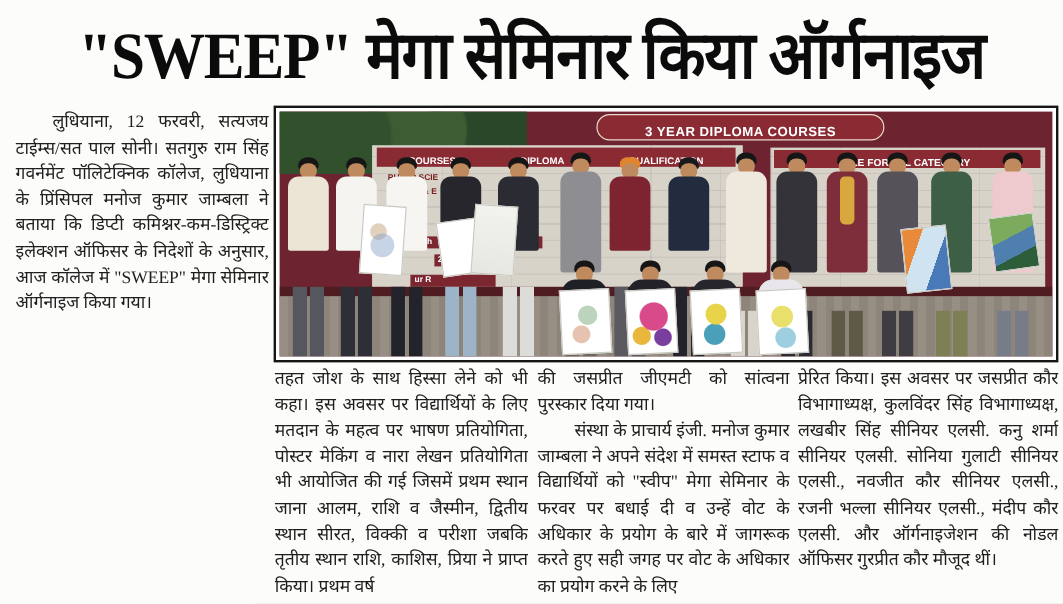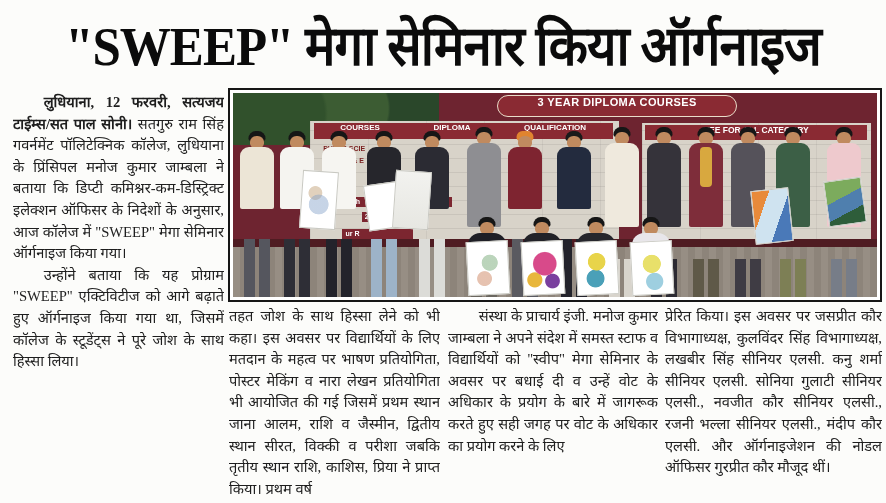--- a/index.html
+++ b/index.html
@@ -11,42 +11,42 @@
   #headline h1{margin:0;font-size:51px;font-weight:800;letter-spacing:-1px;color:#0b0b0b;
                white-space:nowrap;transform:scaleY(1.08);}
   
   #edge-strip{position:absolute;left:0;top:96px;width:9px;height:407px;overflow:hidden;color:#3a3a3a;}
   #edge-strip .frag{height:21.6px;line-height:21.6px;font-size:15px;width:26px;margin-left:-17px;}
   
   .col{position:absolute;color:#1e1e1e;font-size:14.6px;line-height:21.6px;text-align:justify;
        overflow:hidden;}
   .col p{margin:0;}
   .col p.p-indent{text-indent:2.1em;}
-  .col .dateline{font-weight:bold;}
+  .col .dateline{font-weight:normal;}
   #col1{left:13px;top:92px;width:211px;height:408px;}
   #col2{left:229px;top:306px;width:211px;height:196px;}
   #col3{left:448px;top:306px;width:210px;height:196px;}
   #col4{left:665px;top:306px;width:217px;height:196px;}
   
   #photo{position:absolute;left:228px;top:88px;width:654px;height:214px;background:#fff;
          border:2px solid #161616;padding:3px;box-sizing:border-box;}
   #photo-inner{position:relative;width:644px;height:204px;overflow:hidden;background:#6e2430;
                font-family:"Liberation Sans","DejaVu Sans",sans-serif;}
   .trees{position:absolute;left:0;top:0;width:32%;height:52px;
          background:radial-gradient(circle at 20% 40%,#31512c 0 30%,transparent 32%),
                     radial-gradient(circle at 55% 30%,#3c5c33 0 35%,transparent 37%),
                     radial-gradient(circle at 85% 50%,#2a472a 0 30%,transparent 33%),
                     linear-gradient(#24401f,#50314f 90%);}
   .board{position:absolute;background:#d8d3c9;
          background-image:repeating-linear-gradient(0deg,rgba(0,0,0,.07) 0 1px,transparent 1px 14px),
                           repeating-linear-gradient(90deg,rgba(0,0,0,.05) 0 1px,transparent 1px 58px);}
   #board-left{left:12%;top:28px;width:48%;height:122px;}
   #board-right{left:63.5%;top:30px;width:35.5%;height:120px;}
   .band{position:absolute;background:#8a2a33;color:#fff;font-weight:bold;display:flex;
-        align-items:flex-start;justify-content:space-around;}
+        align-items:flex-end;justify-content:space-around;}
   #banner{left:41%;top:2px;width:37%;height:20px;border:1px solid #e9dcc9;border-radius:11px;
           font-size:11px;letter-spacing:.4px;justify-content:center;z-index:2;}
   #band-left{left:12.5%;top:30px;width:46.5%;height:16px;font-size:8px;z-index:1;}
   #band-right{left:64%;top:32px;width:34.5%;height:15px;font-size:8.5px;justify-content:center;z-index:1;}
   .board-row{position:absolute;color:#7a2020;font-size:7px;font-weight:bold;z-index:1;white-space:nowrap;}
   .wall-strip{position:absolute;background:#7c2630;color:#fff;font-size:7px;font-weight:bold;
               line-height:10px;padding:0 3px;z-index:0;}
   .wall-base{position:absolute;left:0;top:146px;width:100%;height:10px;background:#4f1c22;}
   .ground{position:absolute;left:0;top:154px;width:100%;height:50px;
           background:repeating-linear-gradient(90deg,#978e84 0 7px,#8d847a 7px 14px),#978e84;}
@@ -89,21 +89,20 @@
       <div class="frag">ज</div>
       <div class="frag">म</div>
       <div class="frag">ग</div>
       <div class="frag">द</div>
       <div class="frag">स</div>
       <div class="frag">ल</div>
     </div>
 
   <div id="col1" class="col">
       <p class="p-indent"><span class="dateline">लुधियाना, 12 फरवरी, सत्यजय टाईम्स/सत पाल सोनी।</span> सतगुरु राम सिंह गवर्नमेंट पॉलिटेक्निक कॉलेज, लुधियाना के प्रिंसिपल मनोज कुमार जाम्बला ने बताया कि डिप्टी कमिश्नर-कम-डिस्ट्रिक्ट इलेक्शन ऑफिसर के निदेशों के अनुसार, आज कॉलेज में "SWEEP" मेगा सेमिनार ऑर्गनाइज किया गया।</p>
-      <p class="p-indent">उन्होंने बताया कि यह प्रोग्राम "SWEEP" एक्टिविटीज को आगे बढ़ाते हुए ऑर्गनाइज किया गया था, जिसमें कॉलेज के स्टूडेंट्स ने पूरे जोश के साथ हिस्सा लिया।</p>
     </div>
 
   <div id="photo">
     <div id="photo-inner">
       <div class="trees"></div>
       <div id="board-left" class="board"></div>
       <div id="board-right" class="board"></div>
 
       <div id="banner" class="band">
         <span>3 YEAR DIPLOMA COURSES</span>
@@ -245,19 +244,20 @@
             <div class="poster" style="background-image: radial-gradient(circle at 50% 42%, rgb(232, 224, 106) 0px, rgb(232, 224, 106) 24%, transparent 26%), radial-gradient(circle at 55% 76%, rgb(158, 207, 224) 0px, rgb(158, 207, 224) 18%, transparent 20%); width: 40px; height: 52px; left: 2px; bottom: 0px; transform: rotate(-3deg);"></div>
           </div>
         </div>
     </div>
   </div>
 
   <div id="col2" class="col">
       <p>तहत जोश के साथ हिस्सा लेने को भी कहा। इस अवसर पर विद्यार्थियों के लिए मतदान के महत्व पर भाषण प्रतियोगिता, पोस्टर मेकिंग व नारा लेखन प्रतियोगिता भी आयोजित की गई जिसमें प्रथम स्थान जाना आलम, राशि व जैस्मीन, द्वितीय स्थान सीरत, विक्की व परीशा जबकि तृतीय स्थान राशि, काशिस, प्रिया ने प्राप्त किया। प्रथम वर्ष</p>
     </div>
   <div id="col3" class="col">
-      <p class="p-indent">संस्था के प्राचार्य इंजी. मनोज कुमार जाम्बला ने अपने संदेश में समस्त स्टाफ व विद्यार्थियों को "स्वीप" मेगा सेमिनार के अवसर पर बधाई दी व उन्हें वोट के अधिकार के प्रयोग के बारे में जागरूक करते हुए सही जगह पर वोट के अधिकार का प्रयोग करने के लिए</p>
+      <p>की जसप्रीत जीएमटी को सांत्वना पुरस्कार दिया गया।</p>
+      <p class="p-indent">संस्था के प्राचार्य इंजी. मनोज कुमार जाम्बला ने अपने संदेश में समस्त स्टाफ व विद्यार्थियों को "स्वीप" मेगा सेमिनार के फरवर पर बधाई दी व उन्हें वोट के अधिकार के प्रयोग के बारे में जागरूक करते हुए सही जगह पर वोट के अधिकार का प्रयोग करने के लिए</p>
     </div>
   <div id="col4" class="col">
       <p>प्रेरित किया। इस अवसर पर जसप्रीत कौर विभागाध्यक्ष, कुलविंदर सिंह विभागाध्यक्ष, लखबीर सिंह सीनियर एलसी. कनु शर्मा सीनियर एलसी. सोनिया गुलाटी सीनियर एलसी., नवजीत कौर सीनियर एलसी., रजनी भल्ला सीनियर एलसी., मंदीप कौर एलसी. और ऑर्गनाइजेशन की नोडल ऑफिसर गुरप्रीत कौर मौजूद थीं।</p>
     </div>
 
 </div>
 
 </body></html>

